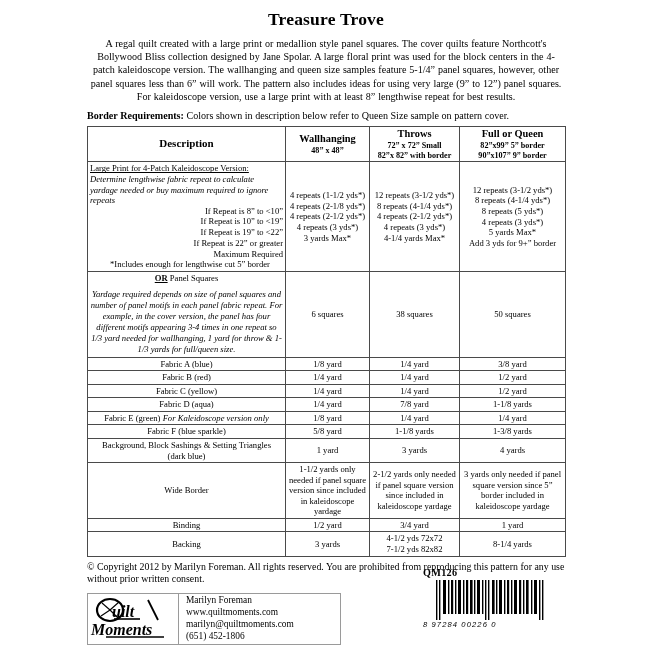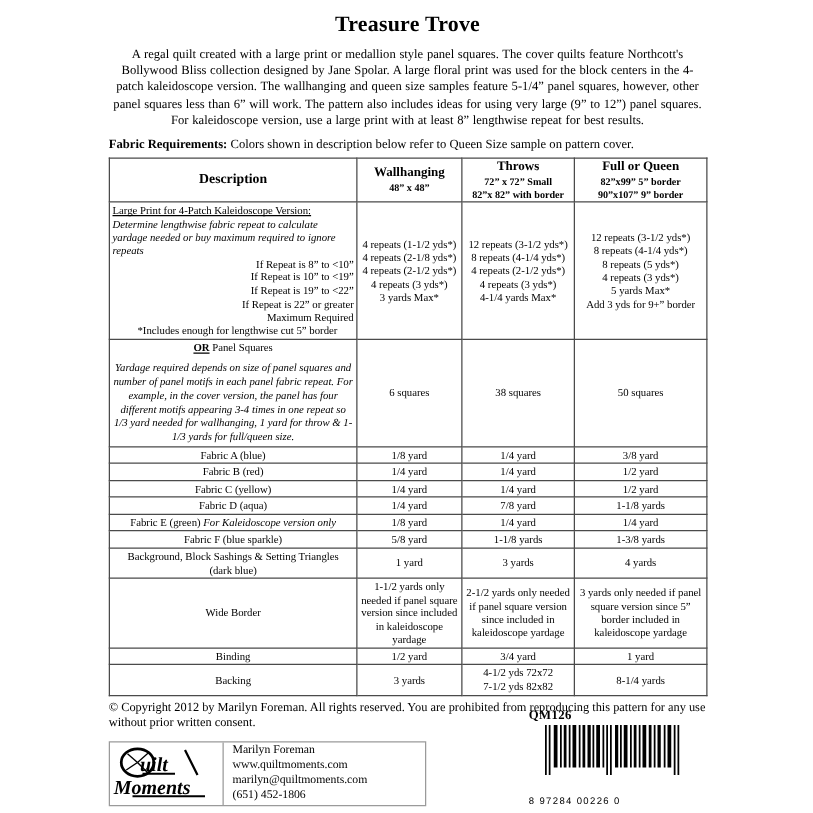--- a/index.html
+++ b/index.html
@@ -138,35 +138,36 @@
     margin-bottom: 2px;
   }
   .barcode {
     height: 40px;
     display: block;
     margin: 0 auto;
   }
   .barnum {
     font-size: 7.6px;
     letter-spacing: 1.1px;
-    margin-top: 16px;
+    margin-top: 0px;
     font-family: "Liberation Sans", sans-serif;
+    font-style: italic;
   }
 </style>
 </head>
 <body>
 
 <div class="page">
 
   <div class="doc-title">Treasure Trove</div>
 
   <p class="intro">A regal quilt created with a large print or medallion style panel squares.  The cover quilts feature Northcott's Bollywood Bliss collection designed by Jane Spolar.  A large floral print was used for the block centers in the 4-patch kaleidoscope version.  The wallhanging and queen size samples feature 5-1/4” panel squares, however, other panel squares less than 6” will work.  The pattern also includes ideas for using very large (9” to 12”) panel squares.  For kaleidoscope version, use a large print with at least 8” lengthwise repeat for best results.</p>
 
   <p class="fabric-req">
-    <b>Fabric Requirements:</b>
+    <b>Border Requirements:</b>
     <span>Colors shown in description below refer to Queen Size sample on pattern cover.</span>
   </p>
 
   <table class="reqs">
     <colgroup>
       <col class="c-desc">
         <col class="c-wall">
         <col class="c-throw">
         <col class="c-full">
     </colgroup>

